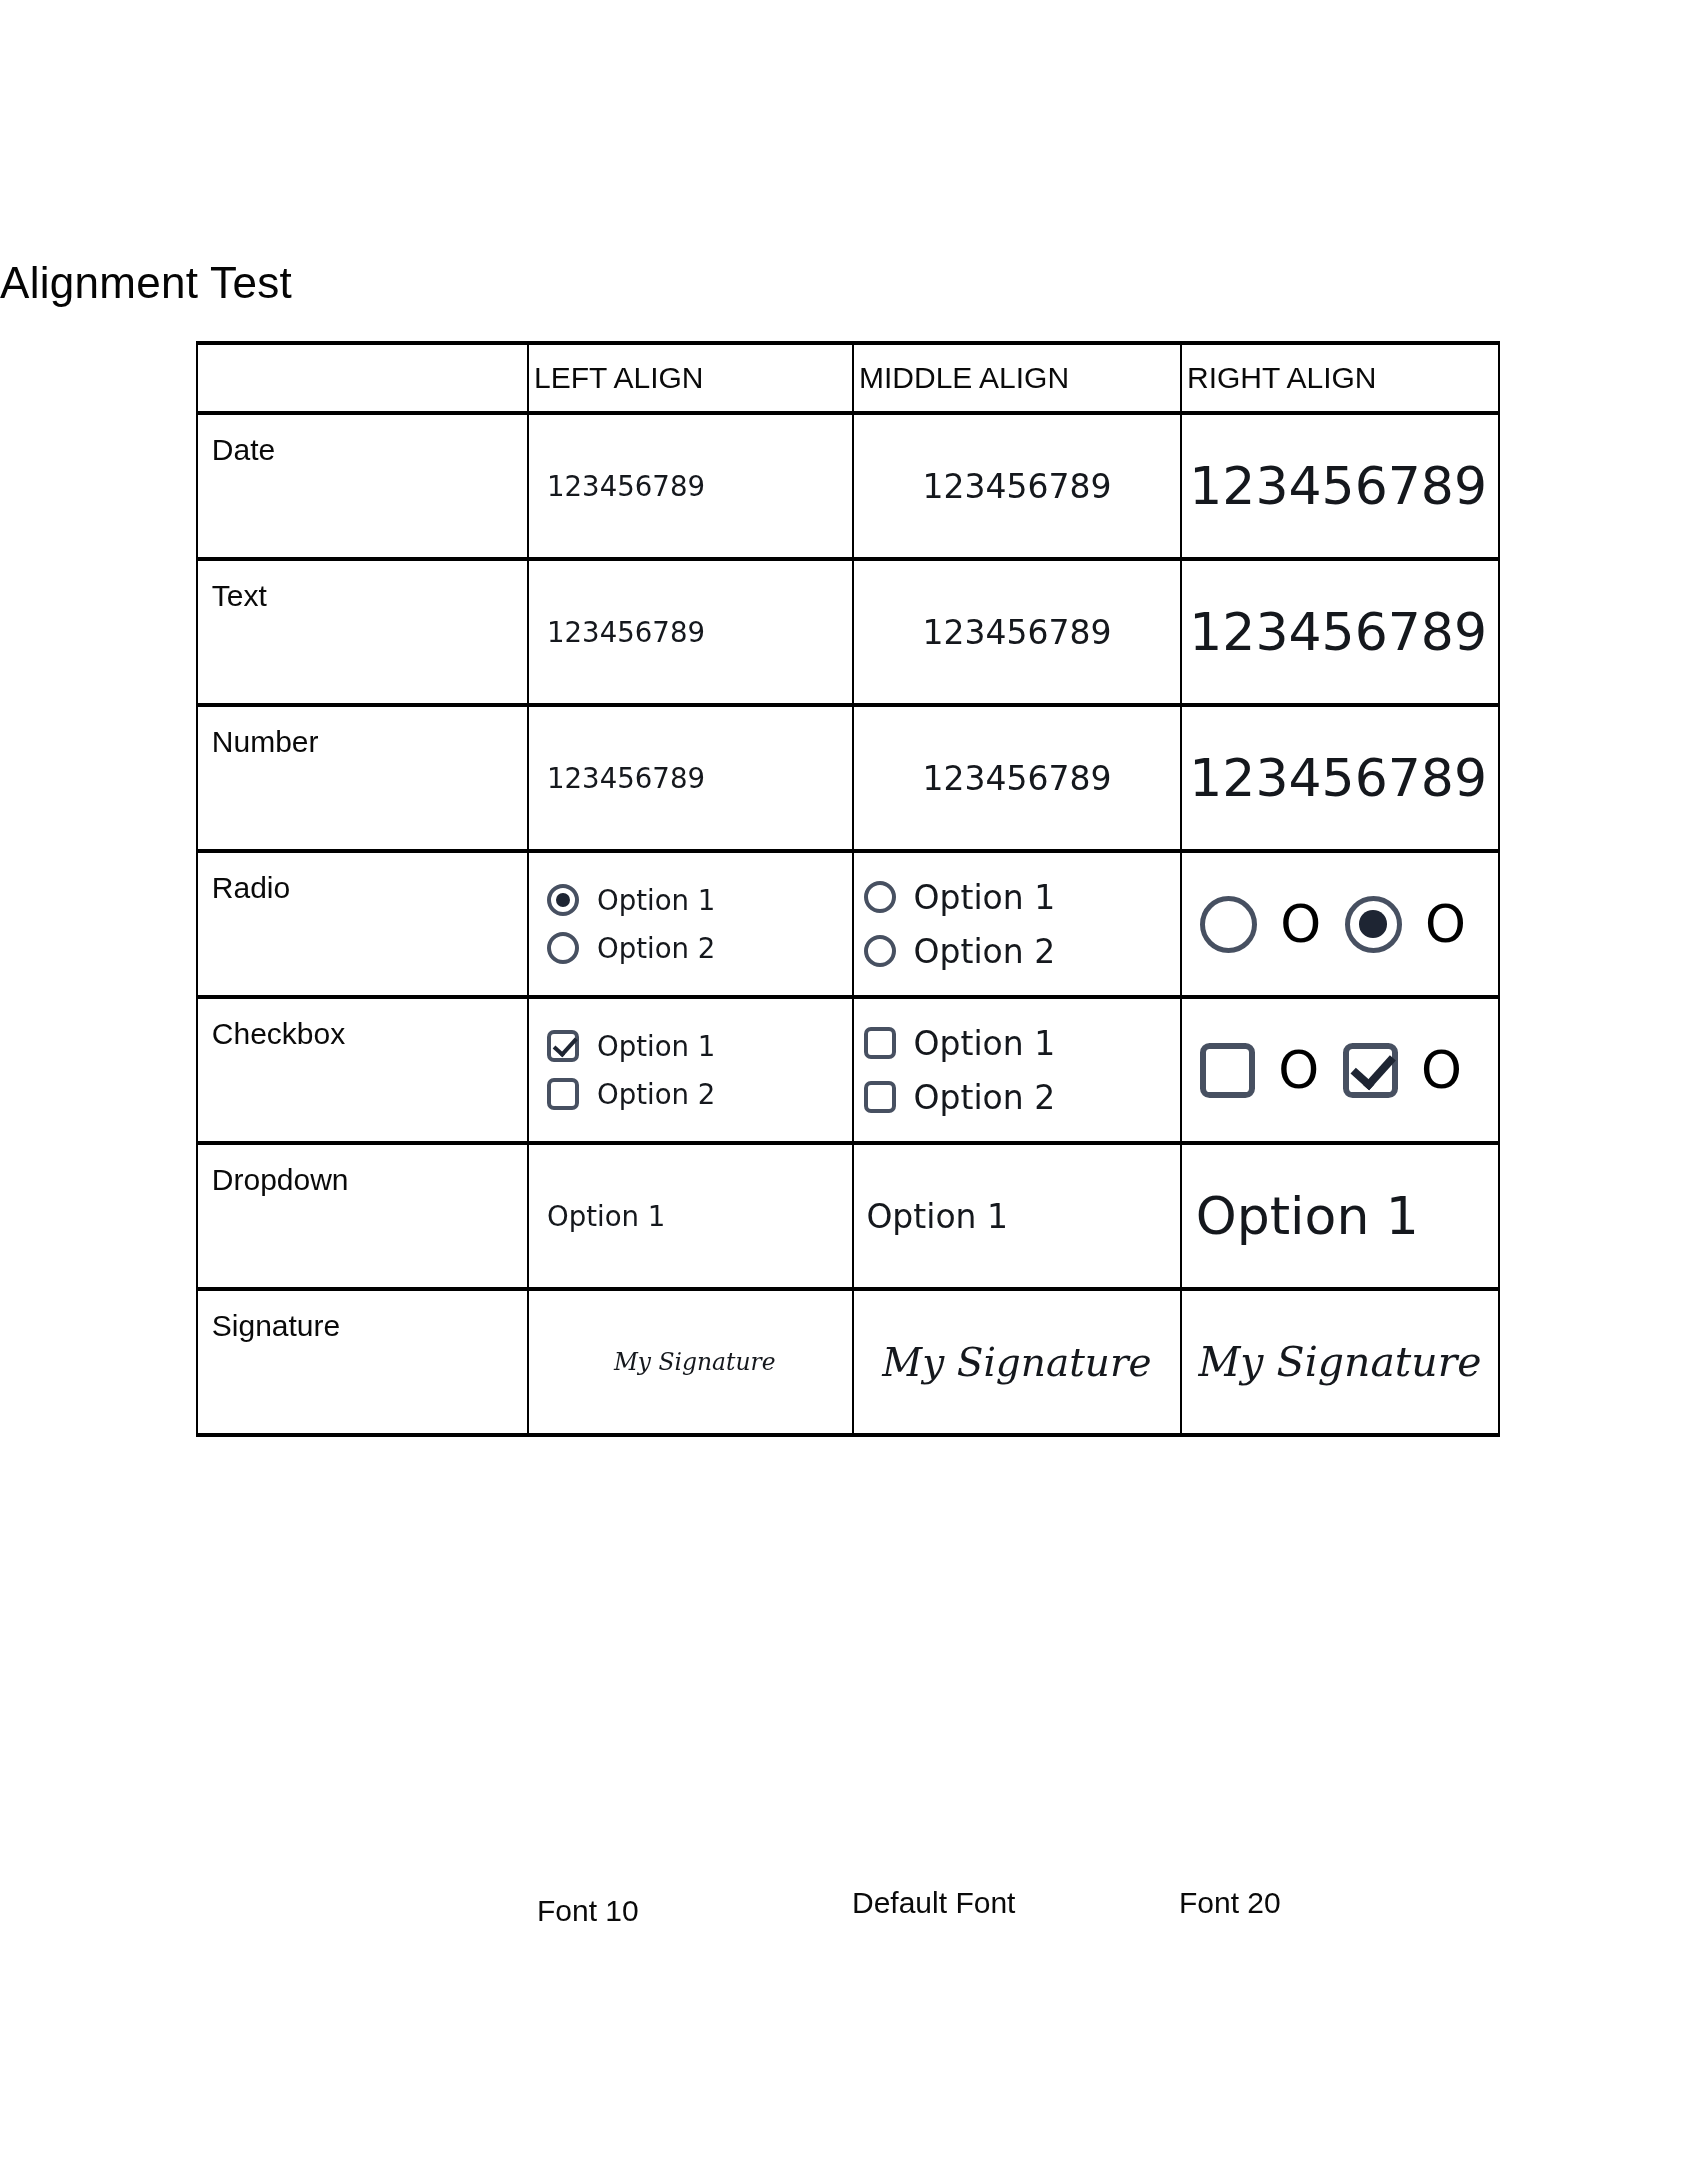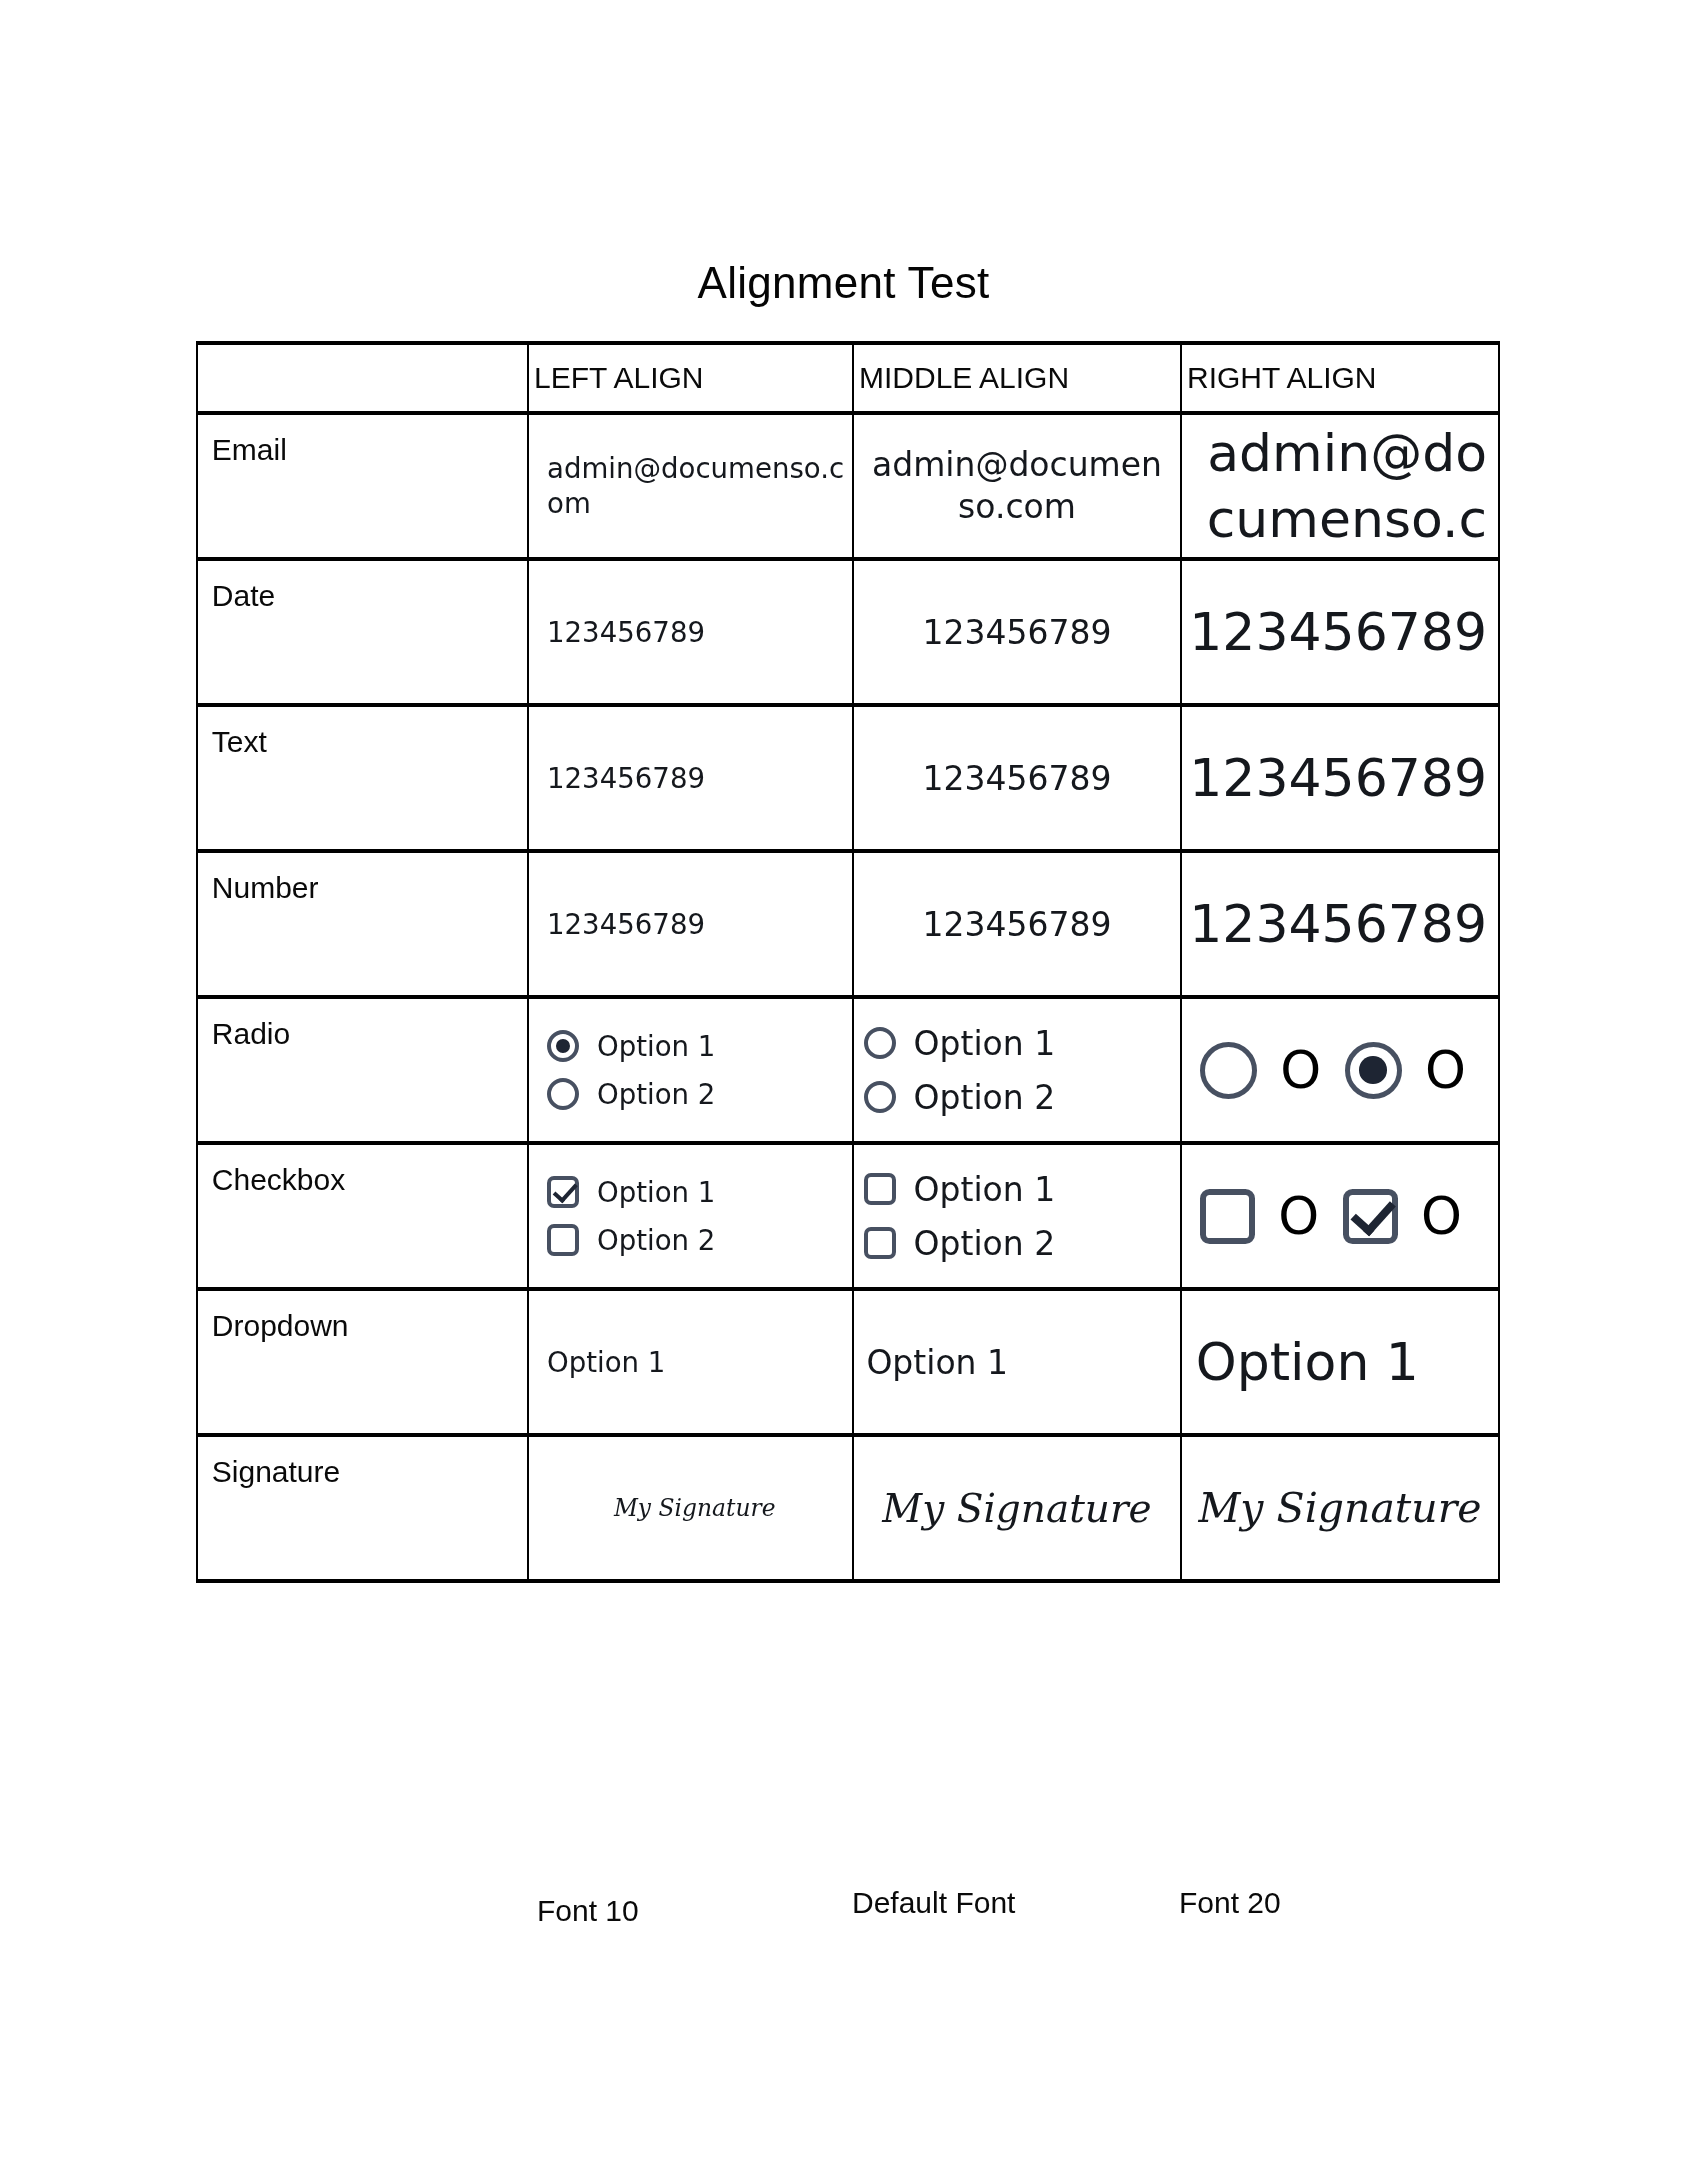--- a/index.html
+++ b/index.html
@@ -9,21 +9,21 @@
     --border:#000000;
   }
   *{margin:0;padding:0;box-sizing:border-box;}
   html,body{background:#ffffff;}
   body{
     width:1687px;height:2183px;position:relative;
     font-family:"Liberation Sans",sans-serif;color:var(--text-primary);
   }
   .page-title{
     position:absolute;top:258px;left:0;width:1687px;
-    text-align:center;font-size:44px;font-weight:400;color:#050505;
+    text-align:left;font-size:44px;font-weight:400;color:#050505;
     letter-spacing:0.3px;
   }
   table.align-table{
     position:absolute;left:196px;top:341px;width:1302px;
     border-collapse:collapse;table-layout:fixed;
   }
   td,th{
     border-left:2.8px solid var(--border);border-right:2.8px solid var(--border);
     border-top:4.8px solid var(--border);border-bottom:4.8px solid var(--border);
     overflow:hidden;
@@ -102,29 +102,20 @@
       <col style="width:318px">
   </colgroup>
   <tbody>
       <tr class="header-row">
     <td class="label-cell"></td>
     <th class="head">LEFT ALIGN</th>
     <th class="head">MIDDLE ALIGN</th>
     <th class="head">RIGHT ALIGN</th>
   </tr>
 
-  <tr class="data-row">
-    <td class="label-cell">Email</td>
-    <td class="val l email">admin@documenso.c
-om</td>
-    <td class="val m email">admin@documen
-so.com</td>
-    <td class="val r email">admin@do
-cumenso.c</td>
-  </tr>
 
 
   <tr class="data-row">
     <td class="label-cell">Date</td>
     <td class="val l">123456789</td>
     <td class="val m">123456789</td>
     <td class="val r">123456789</td>
   </tr>
 
   <tr class="data-row">

